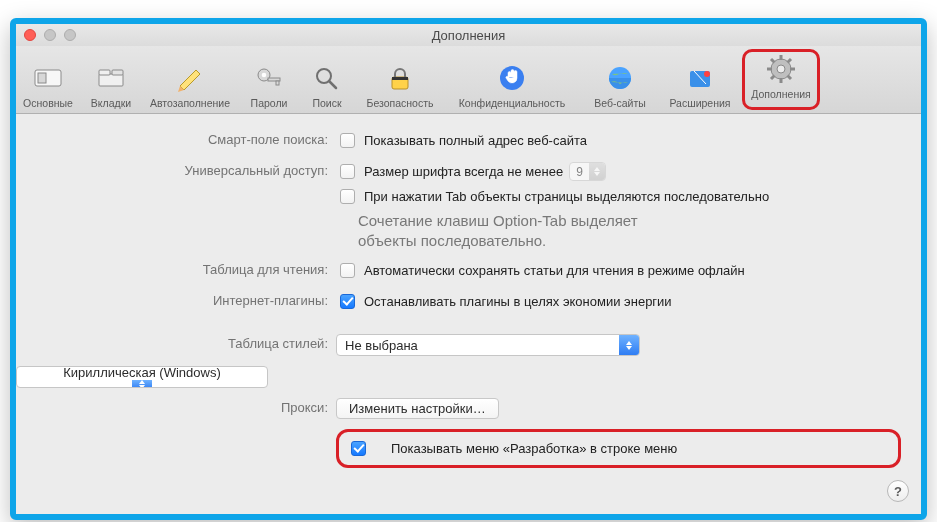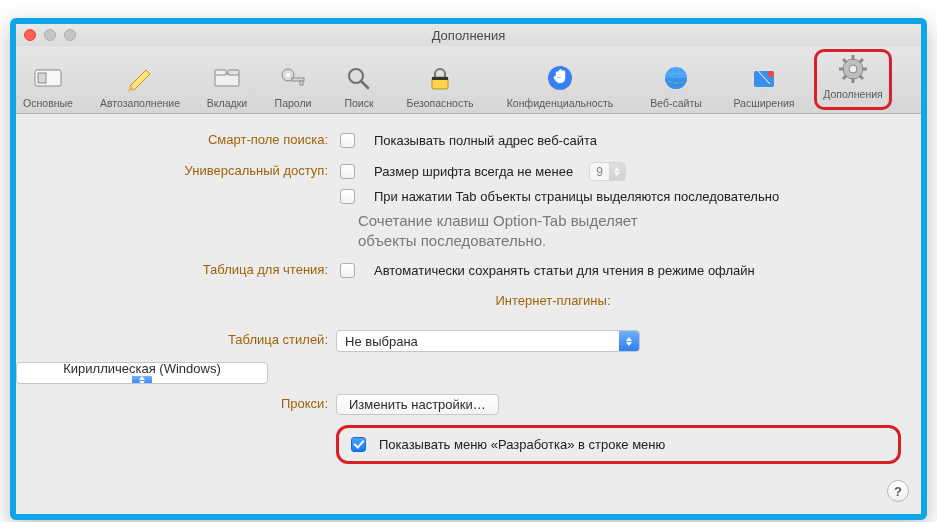--- a/index.html
+++ b/index.html
@@ -40,21 +40,21 @@
   .toolbar {
     height: 68px;
     background: linear-gradient(#e6e6e6,#d6d6d6);
     border-bottom: 1px solid #b0b0b0;
     display: flex;
     align-items: stretch;
     padding: 0;
   }
   .toolbar .wrap {
     display: flex;
-    gap: 12px;
+    gap: 4px;
     height: 100%;
   }
   .tool {
     width: 54px;
     display: flex;
     flex-direction: column;
     align-items: center;
     justify-content: flex-end;
     padding-bottom: 4px;
     font-size: 10.5px;
@@ -90,32 +90,32 @@
   .row {
     display: flex;
     align-items: flex-start;
     margin-bottom: 10px;
   }
   .label-col {
     width: 320px;
     text-align: right;
     padding-right: 8px;
     padding-top: 2px;
-    color: #a16207;
+    color: #737373;
   }
   .value-col {
     flex: 1;
     display: flex;
     flex-direction: column;
     gap: 4px;
   }
   .value-col .line {
     display: flex;
     align-items: center;
-    gap: 16px;
+    gap: 6px;
   }
   .hint {
     font-size: 15px;
     color: #787878;
     line-height: 1.3;
     padding-left: 22px;
     max-width: 320px;
   }
   input[type=checkbox].mac {
     appearance: none;
@@ -192,21 +192,21 @@
     font-size: 13px;
     color: #2b2b2b;
   }
 
   .bottom-highlight {
     border: 3px solid #d92027;
     border-radius: 12px;
     padding: 6px 18px 6px 8px;
     display: inline-flex;
     align-items: center;
-    gap: 10px;
+    gap: 22px;
   }
 
   .help {
     position: absolute;
     right: 12px;
     bottom: 12px;
     width: 22px; height: 22px;
     border-radius: 50%;
     border: 1px solid #b8b8b8;
     background: linear-gradient(#fff,#eee);
@@ -236,38 +236,38 @@
     <div class="wrap">
       <div class="tool wide1">
         <div class="ticon">
           <svg width="32" height="28" viewBox="0 0 32 28">
               <rect x="3" y="6" width="26" height="16" rx="2" fill="#f7f7f7" stroke="#8a8a8a"></rect>
               <rect x="6" y="9" width="8" height="10" fill="#d7d7d7" stroke="#8a8a8a"></rect>
             </svg>
         </div>
         <span class="lbl">Основные</span>
       </div>
-      <div class="tool wide2">
-        <div class="ticon">
-          <svg width="32" height="28" viewBox="0 0 32 28">
-              <path d="M6 22 L22 6 L26 10 L10 26 Z" fill="#ffe27a" stroke="#b89a2b"></path>
-              <path d="M6 22 L10 26 L4 28 Z" fill="#f2b26b"></path>
-            </svg>
-        </div>
-        <span class="lbl">Автозаполнение</span>
-      </div>
       <div class="tool">
         <div class="ticon">
           <svg width="32" height="28" viewBox="0 0 32 28">
               <rect x="4" y="10" width="24" height="12" rx="1" fill="#f0f0f0" stroke="#8a8a8a"></rect>
               <rect x="4" y="6" width="11" height="5" rx="1" fill="#f0f0f0" stroke="#8a8a8a"></rect>
               <rect x="17" y="6" width="11" height="5" rx="1" fill="#e3e3e3" stroke="#8a8a8a"></rect>
             </svg>
         </div>
         <span class="lbl">Вкладки</span>
+      </div>
+      <div class="tool wide2">
+        <div class="ticon">
+          <svg width="32" height="28" viewBox="0 0 32 28">
+              <path d="M6 22 L22 6 L26 10 L10 26 Z" fill="#ffe27a" stroke="#b89a2b"></path>
+              <path d="M6 22 L10 26 L4 28 Z" fill="#f2b26b"></path>
+            </svg>
+        </div>
+        <span class="lbl">Автозаполнение</span>
       </div>
       <div class="tool">
         <div class="ticon">
           <svg width="32" height="28" viewBox="0 0 32 28">
               <circle cx="11" cy="11" r="6" fill="#d9d9d9" stroke="#8a8a8a"></circle>
               <circle cx="11" cy="11" r="2.3" fill="#fff"></circle>
               <rect x="15" y="14" width="12" height="3" fill="#d9d9d9" stroke="#8a8a8a"></rect>
               <rect x="23" y="17" width="3" height="4" fill="#d9d9d9" stroke="#8a8a8a"></rect>
             </svg>
         </div>
@@ -380,22 +380,28 @@
     <div class="row">
       <div class="label-col">Таблица для чтения:</div>
       <div class="value-col">
         <div class="line">
           <input type="checkbox" class="mac" style="">
           <span class="check-text">Автоматически сохранять статьи для чтения в режиме офлайн</span>
         </div>
       </div>
     </div>
 
-    <div class="row" style="margin-bottom:22px;justify-content:center;">
+    <div class="row" style="margin-bottom:22px;">
       <div class="label-col">Интернет-плагины:</div>
+      <div class="value-col">
+        <div class="line">
+          <input type="checkbox" class="mac" checked="" style="">
+          <span class="check-text">Останавливать плагины в целях экономии энергии</span>
+        </div>
+      </div>
     </div>
 
     <div class="row">
       <div class="label-col">Таблица стилей:</div>
       <div class="value-col">
         <div class="line">
           <div class="select-mac" style="width:304px;justify-content:space-between;">
             <span class="val">Не выбрана</span>
             <span class="arrows"></span>
           </div>

